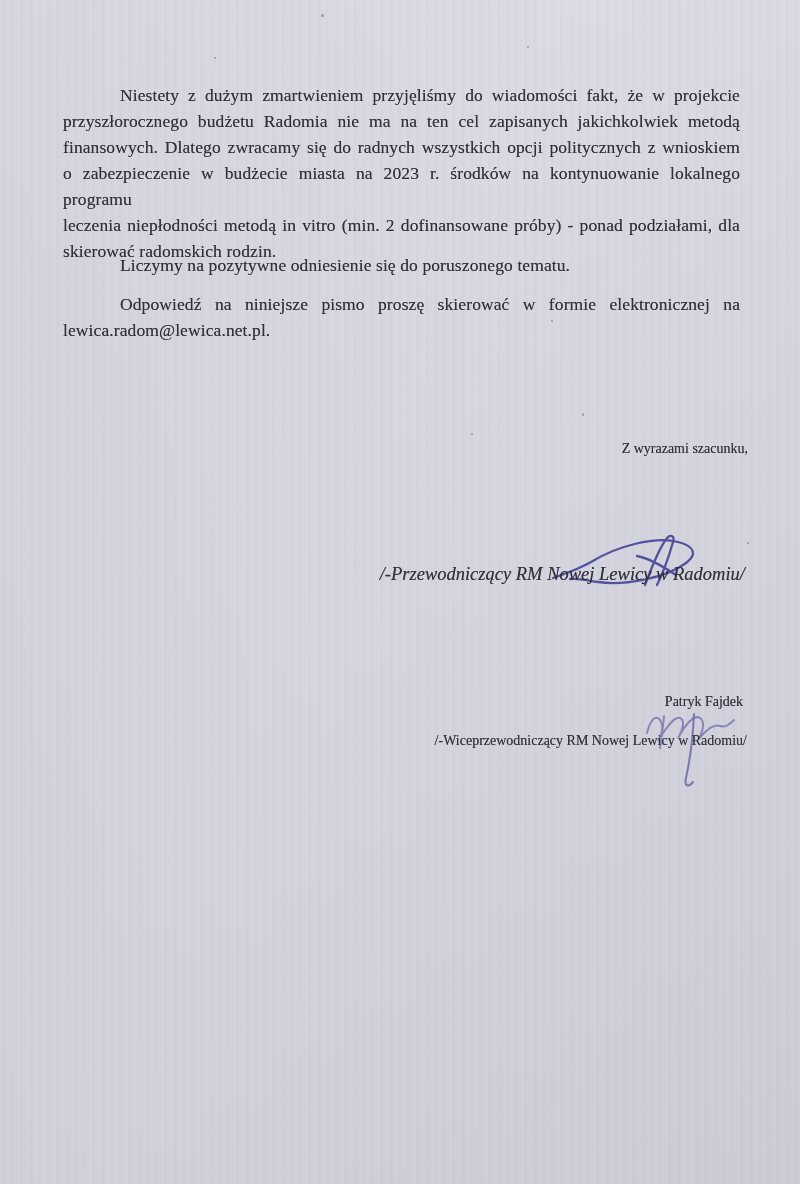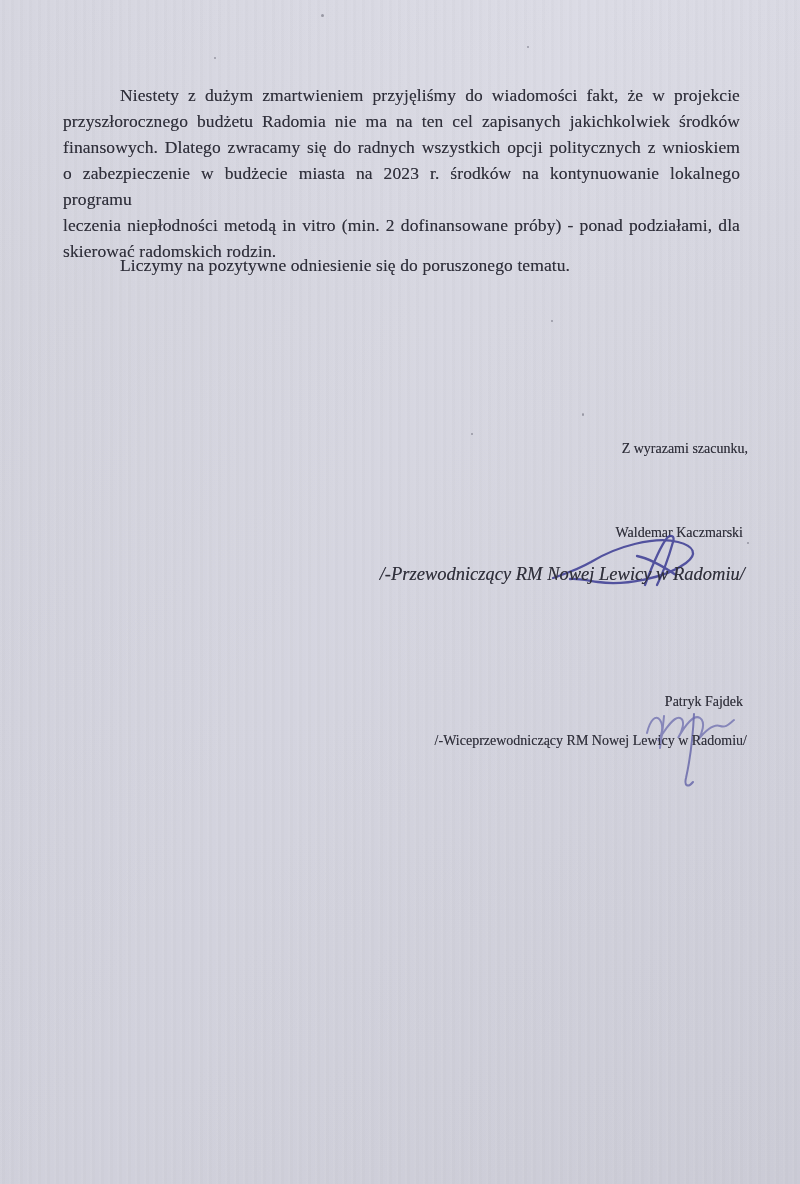--- a/index.html
+++ b/index.html
@@ -44,35 +44,38 @@
   .sig-svg { position: absolute; pointer-events: none; }
   .speck { position: absolute; border-radius: 50%; background: rgba(55,55,70,0.4); }
 </style>
 </head>
 <body>
 
 <div class="page">
 
   <div class="bodytext" style="top:82px;">
     <div class="line indent">Niestety z dużym zmartwieniem przyjęliśmy do wiadomości fakt, że w projekcie</div>
-    <div class="line">przyszłorocznego budżetu Radomia nie ma na ten cel zapisanych jakichkolwiek środków</div>
+    <div class="line">przyszłorocznego budżetu Radomia nie ma na ten cel zapisanych jakichkolwiek metodą</div>
     <div class="line">finansowych. Dlatego zwracamy się do radnych wszystkich opcji politycznych z wnioskiem</div>
     <div class="line">o zabezpieczenie w budżecie miasta na 2023 r. środków na kontynuowanie lokalnego programu</div>
     <div class="line">leczenia niepłodności metodą in vitro (min. 2 dofinansowane próby) - ponad podziałami, dla</div>
     <div class="line left">skierować radomskich rodzin.</div>
   </div>
 
   <div class="bodytext" style="top:252px;">
     <div class="line left indent">Liczymy na pozytywne odniesienie się do poruszonego tematu.</div>
   </div>
 
+  <div class="bodytext" style="top:291px;">
+    <div class="line indent">Odpowiedź na niniejsze pismo proszę skierować w formie elektronicznej na</div>
+    <div class="line left">lewica.radom@lewica.net.pl.</div>
+  </div>
 
   <div class="sigline" style="top:437px; right:52px;">Z wyrazami szacunku,</div>
 
-  <div class="sigline" style="top:521px; right:57px;">Waldemar Kaczmarski</div>
 
   <svg class="sig-svg" style="left:545px; top:532px;" width="175" height="62" viewBox="0 0 175 62">
     <g fill="none" stroke="#3c3c94" stroke-width="2.3" stroke-linecap="round" opacity="0.85">
       <path d="M 8 46 C 22 41 32 38 46 30 C 72 14 110 4 133 10 C 149 14 153 22 141 31 C 121 46 79 54 53 50 C 40 48 31 46 25 47"></path>
       <path d="M 100 53 C 106 37 114 16 122 6 C 126 2 130 4 128 10 C 124 24 118 41 112 53"></path>
       <path d="M 92 24 C 102 26 116 33 131 43"></path>
     </g>
   </svg>
 
   <div class="sigline italic" style="top:562px; right:55px;">/-Przewodniczący RM Nowej Lewicy w Radomiu/</div>

